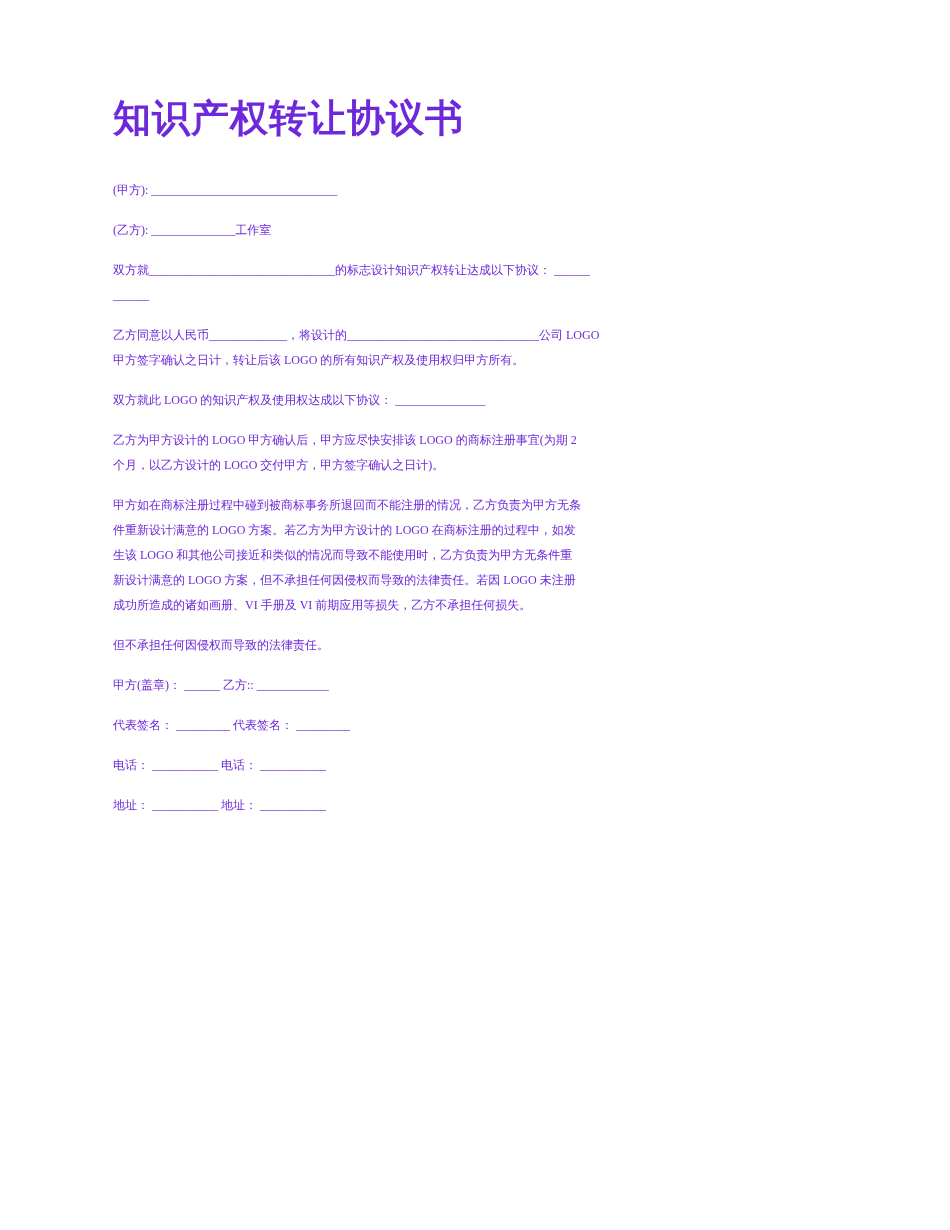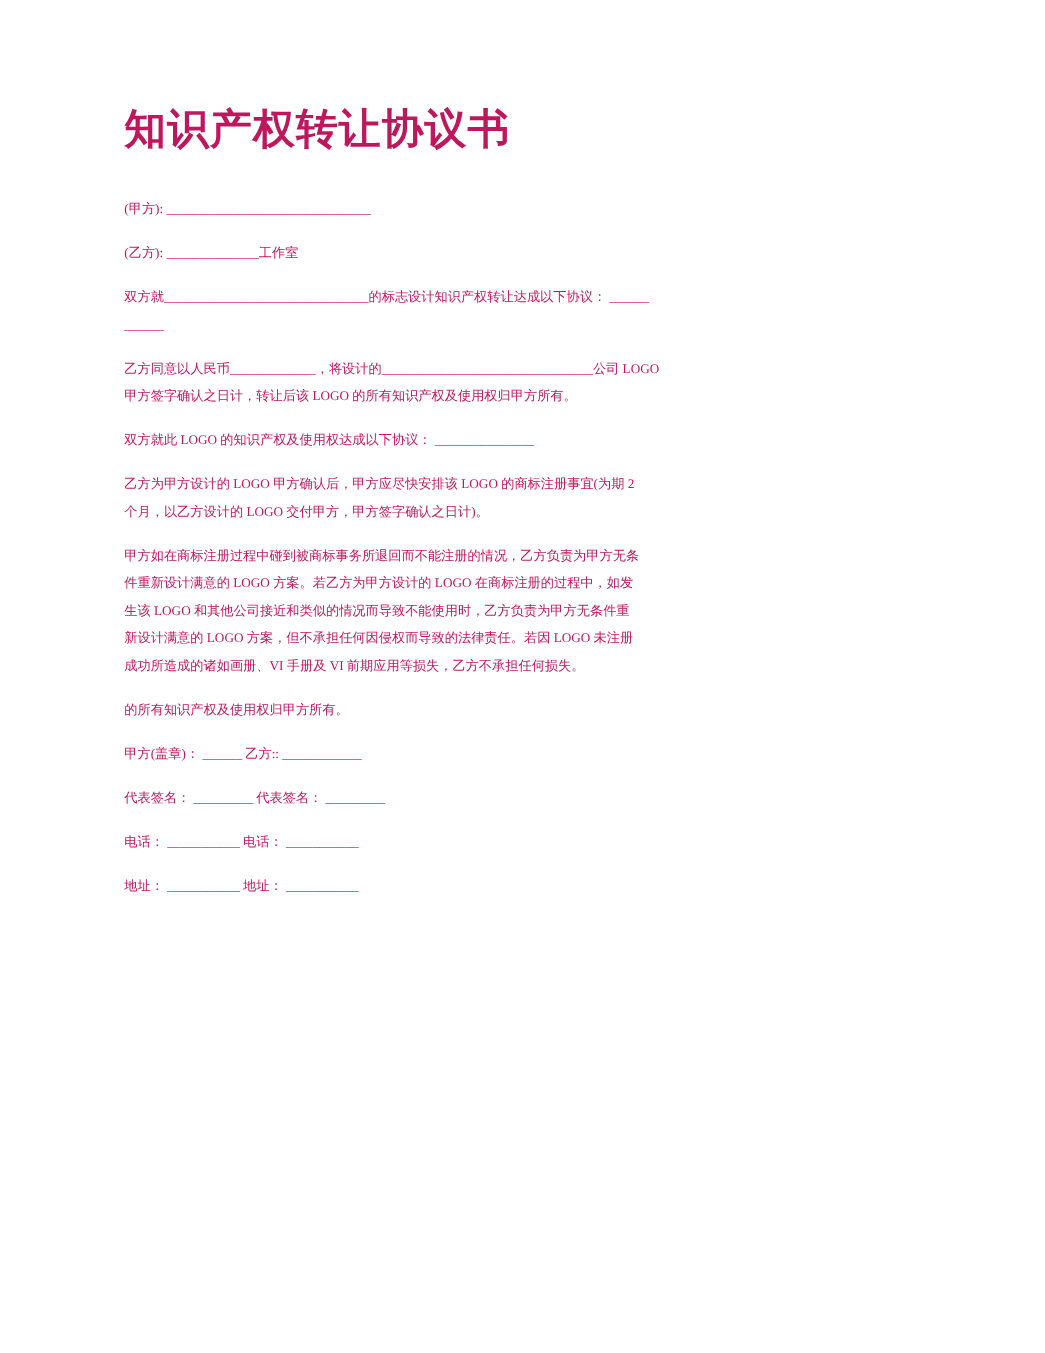--- a/index.html
+++ b/index.html
@@ -11,21 +11,21 @@
     width: 950px;
     height: 1230px;
     overflow: hidden;
   }
   .page {
     box-sizing: border-box;
     width: 950px;
     height: 909px;
     padding: 96px 45px 0 113px;
     background: #ffffff;
-    color: #be185d;
+    color: #6d28d9;
     font-family: "Liberation Serif", "DejaVu Serif", serif;
   }
   .doc-title {
     margin: 0 0 36px 0;
     font-size: 38px;
     line-height: 1.2;
     font-weight: bold;
     letter-spacing: 1px;
   }
   .doc-para {
@@ -50,18 +50,18 @@
   <p class="doc-para">乙方同意以人民币_____________，将设计的________________________________公司 LOGO
 甲方签字确认之日计，转让后该 LOGO 的所有知识产权及使用权归甲方所有。</p>
   <p class="doc-para">双方就此 LOGO 的知识产权及使用权达成以下协议： _______________</p>
   <p class="doc-para">乙方为甲方设计的 LOGO 甲方确认后，甲方应尽快安排该 LOGO 的商标注册事宜(为期 2
 个月，以乙方设计的 LOGO 交付甲方，甲方签字确认之日计)。</p>
   <p class="doc-para">甲方如在商标注册过程中碰到被商标事务所退回而不能注册的情况，乙方负责为甲方无条
 件重新设计满意的 LOGO 方案。若乙方为甲方设计的 LOGO 在商标注册的过程中，如发
 生该 LOGO 和其他公司接近和类似的情况而导致不能使用时，乙方负责为甲方无条件重
 新设计满意的 LOGO 方案，但不承担任何因侵权而导致的法律责任。若因 LOGO 未注册
 成功所造成的诸如画册、VI 手册及 VI 前期应用等损失，乙方不承担任何损失。</p>
-  <p class="doc-para">的所有知识产权及使用权归甲方所有。</p>
+  <p class="doc-para">但不承担任何因侵权而导致的法律责任。</p>
   <p class="doc-para">甲方(盖章)： ______ 乙方:: ____________</p>
   <p class="doc-para">代表签名： _________ 代表签名： _________</p>
   <p class="doc-para">电话： ___________ 电话： ___________</p>
   <p class="doc-para">地址： ___________ 地址： ___________</p>
 </div>
 
 </body></html>

